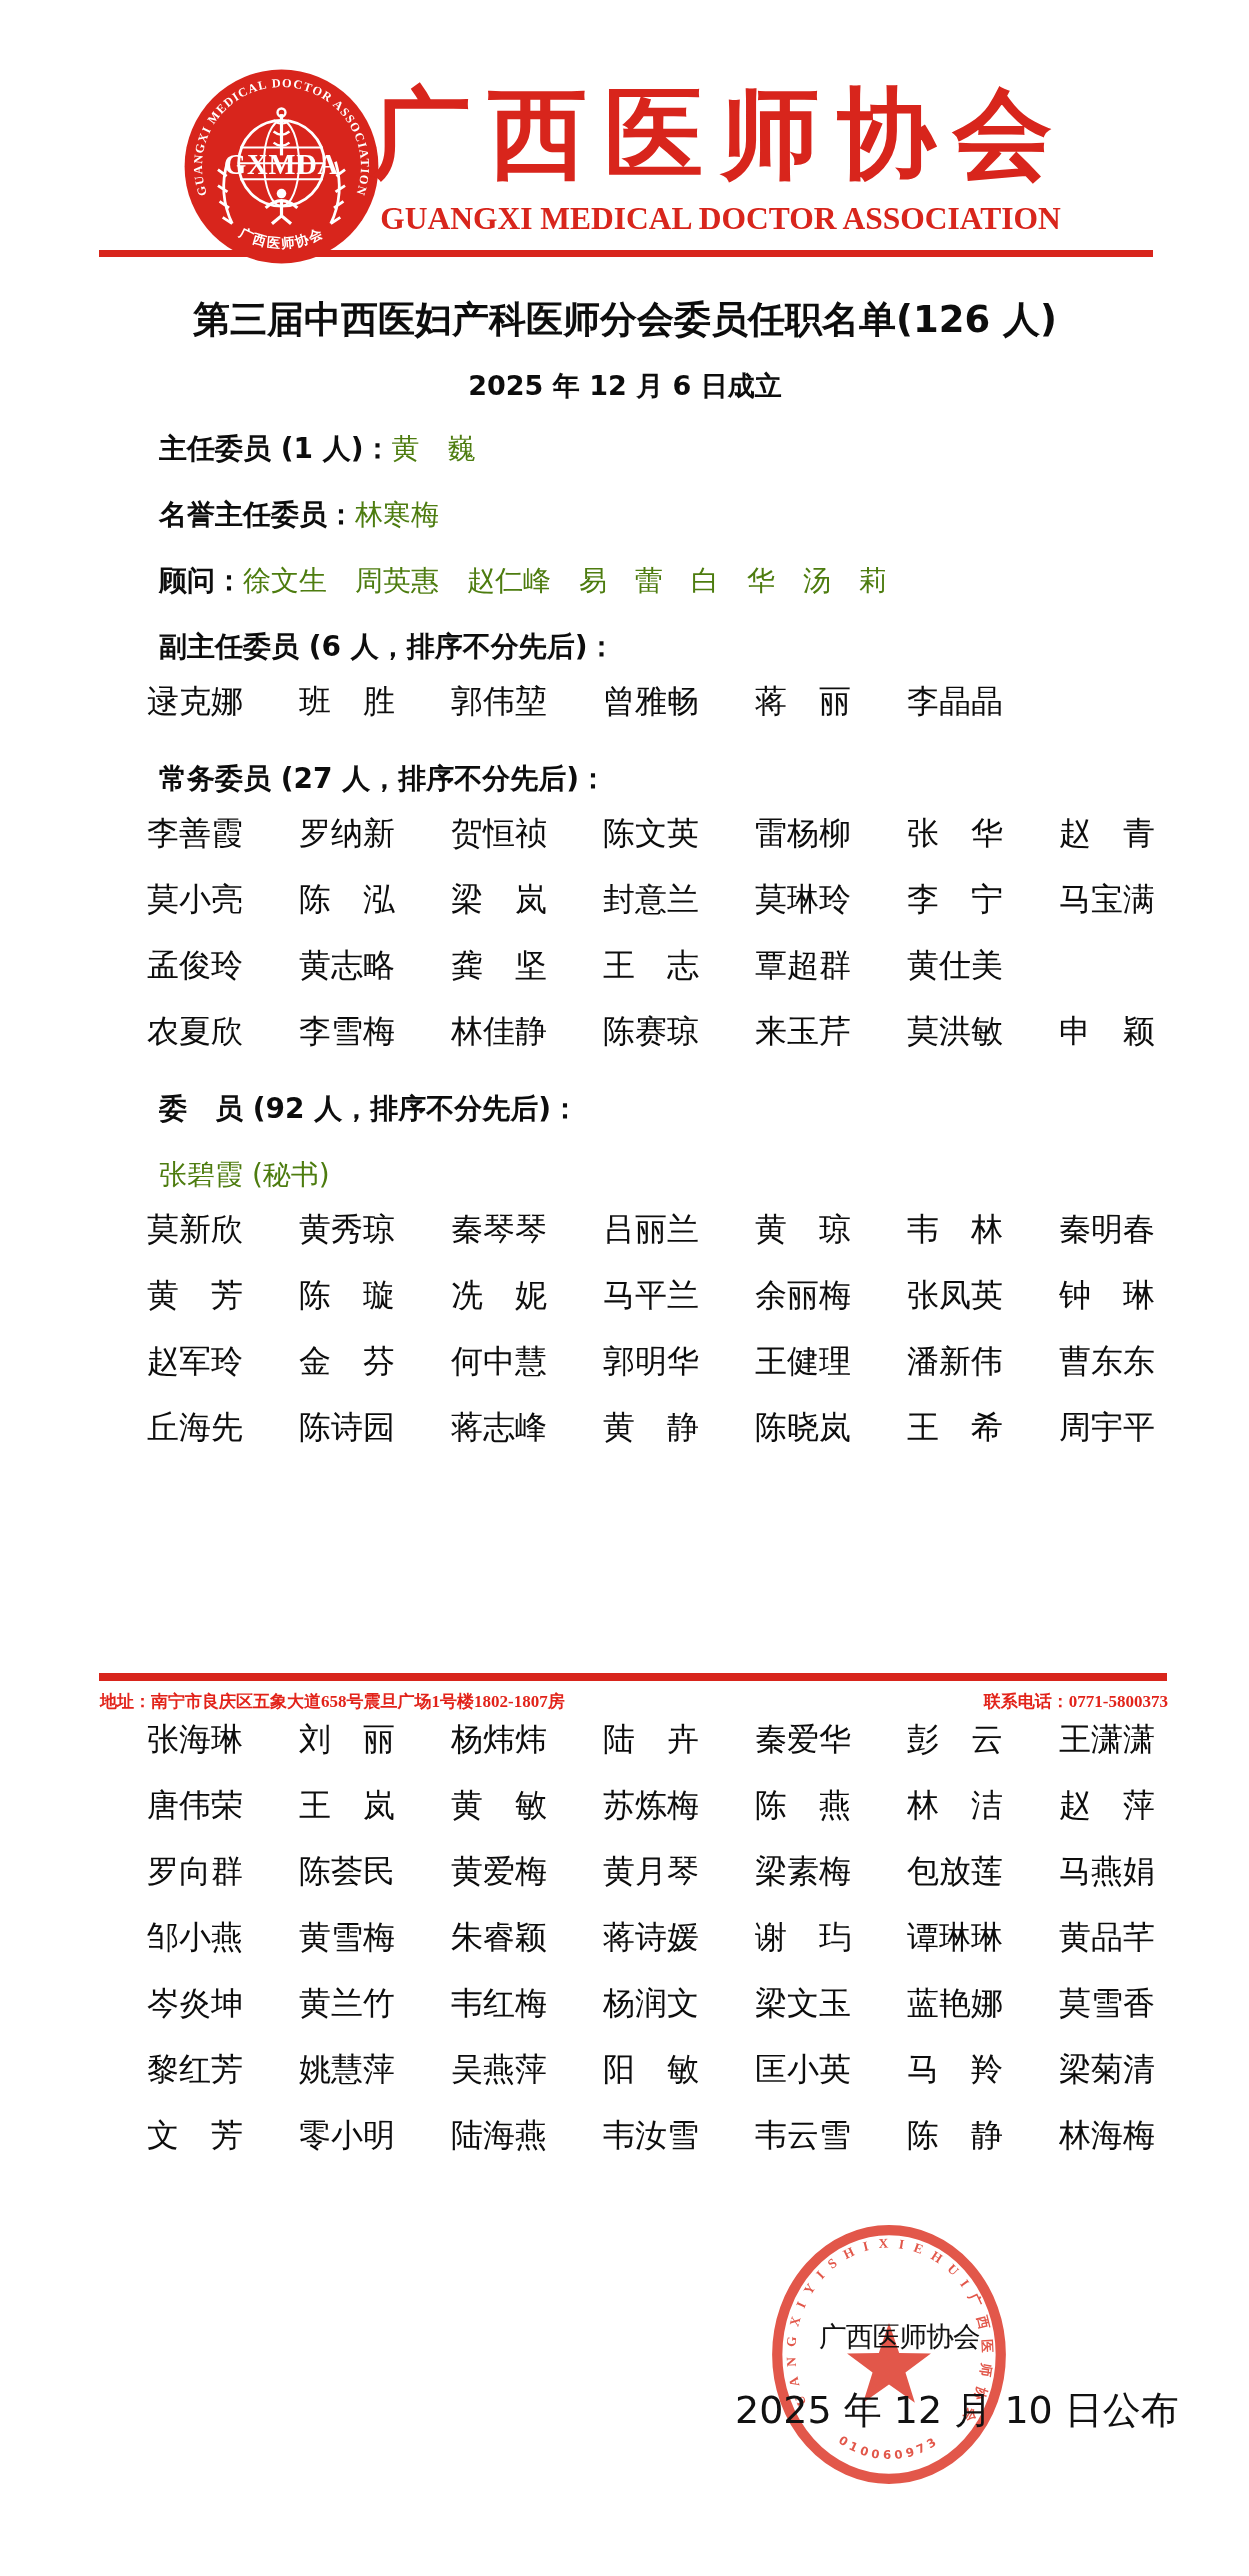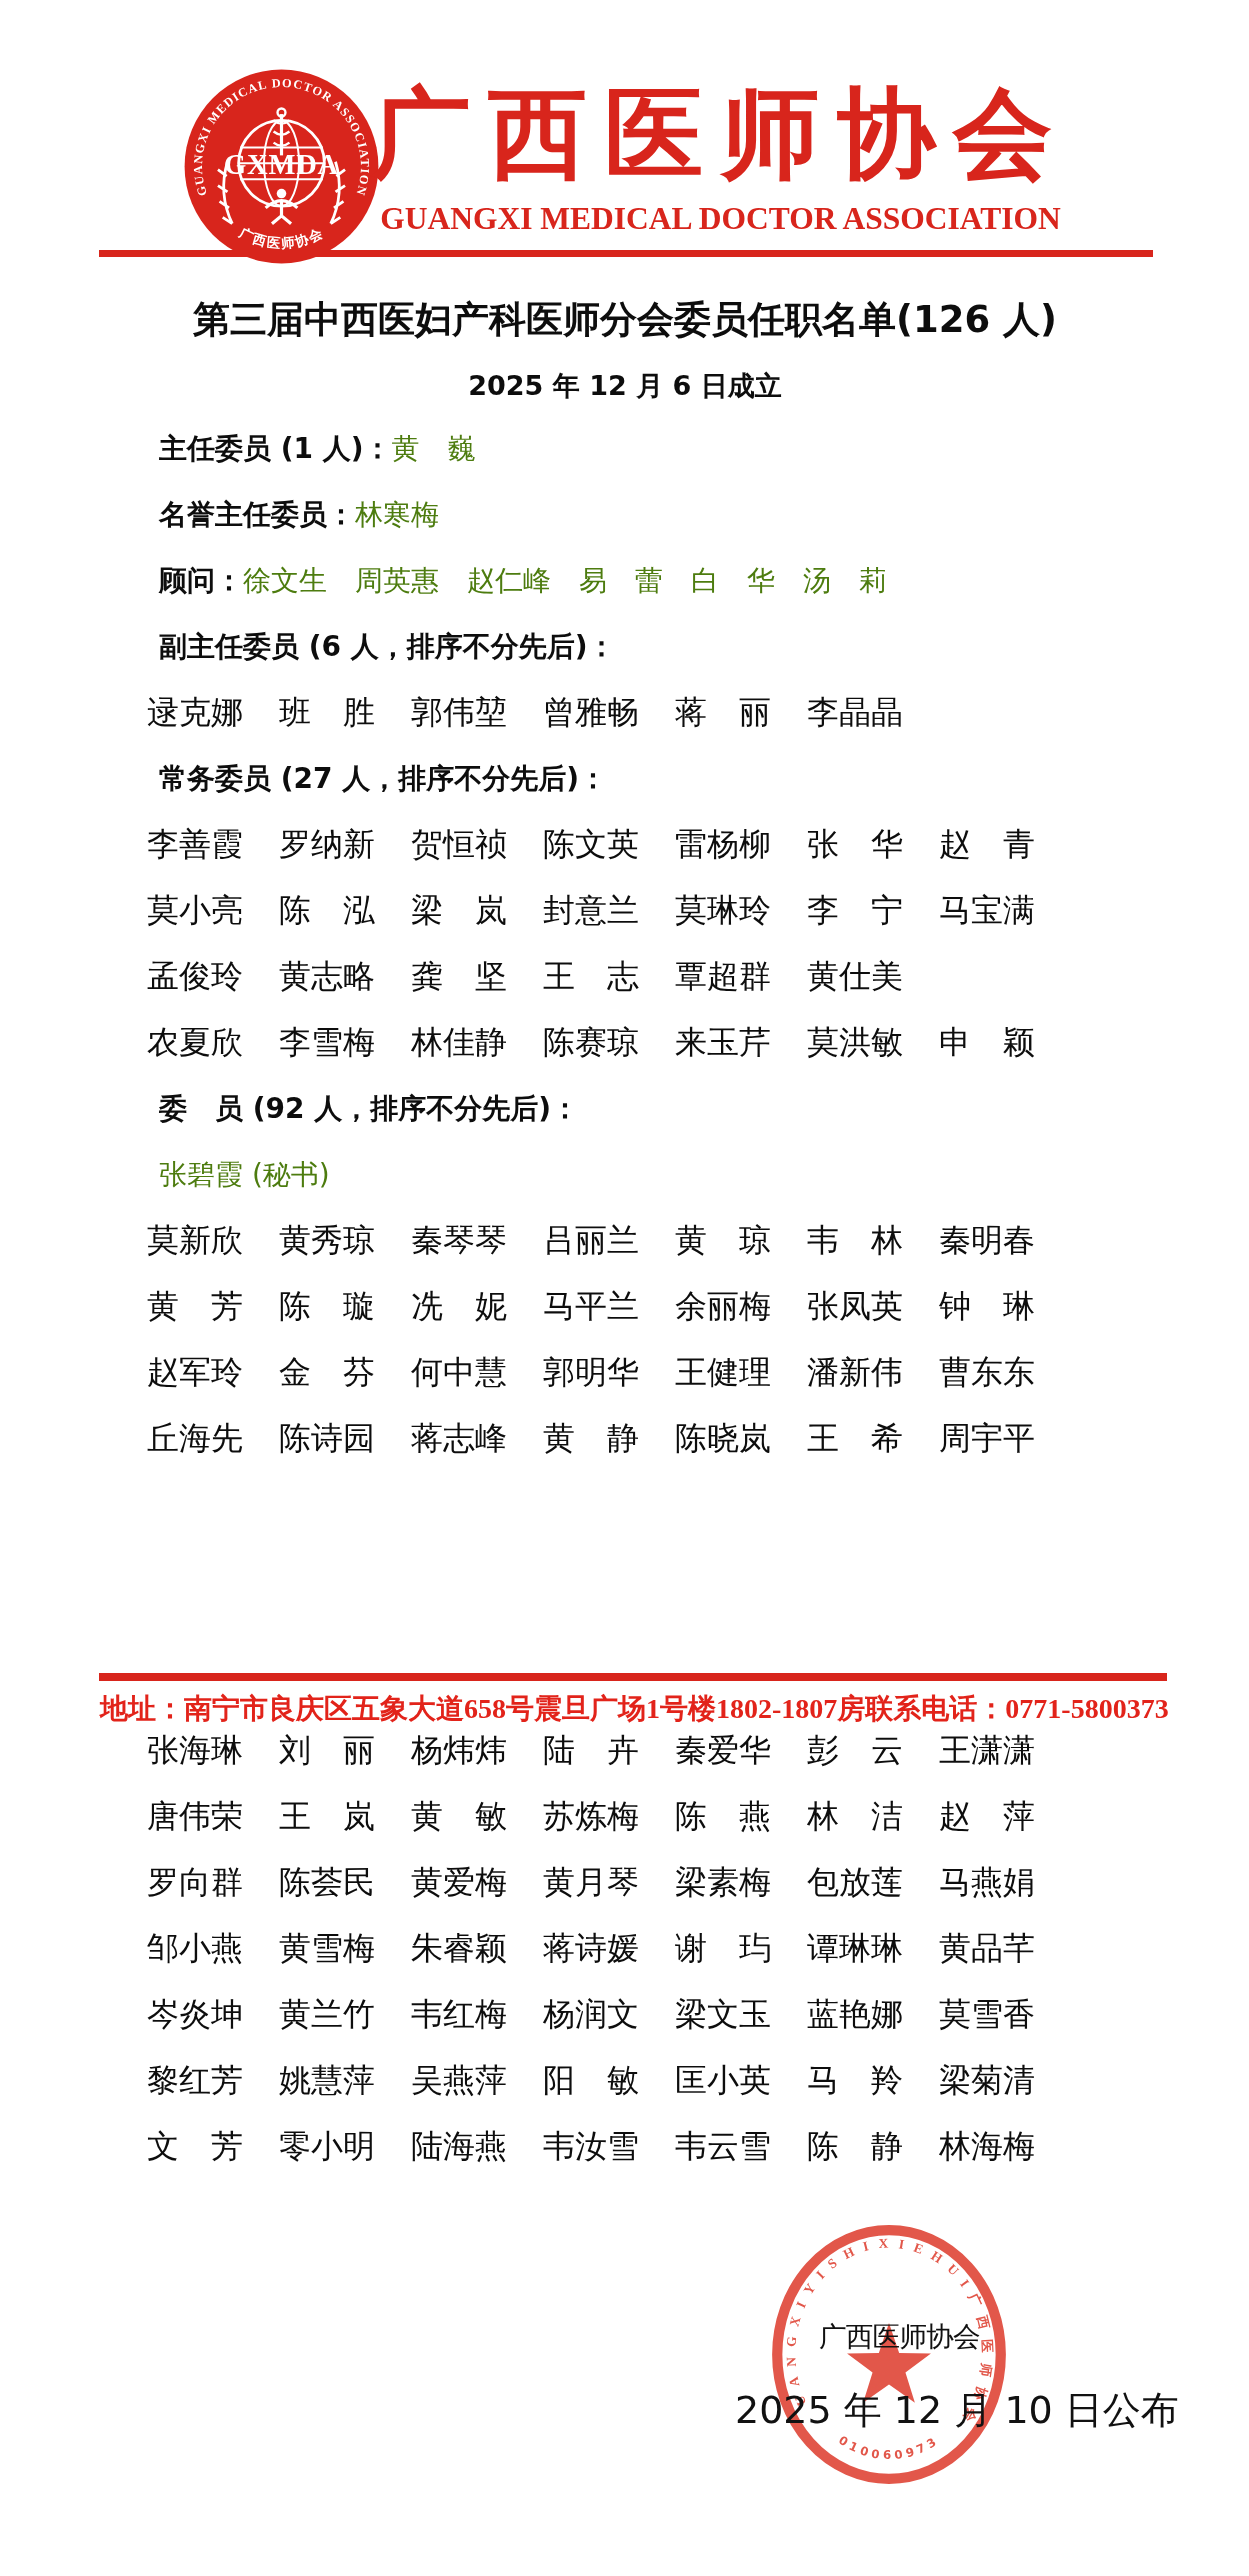--- a/index.html
+++ b/index.html
@@ -37,29 +37,29 @@
   .doc-date{
     position:absolute;left:0;top:364px;width:100%;
     text-align:center;font-weight:bold;font-size:27px;line-height:44px;color:#0d0d0d;
   }
   
   .body1{position:absolute;left:147px;top:416px;width:1016px;}
   .body2{position:absolute;left:147px;top:1718px;width:1016px;}
   .line{height:66px;display:flex;align-items:center;font-size:28px;white-space:pre;margin-left:12px;}
   .lbl{font-weight:bold;color:#0d0d0d;}
   .val{font-weight:normal;color:#4d7c0f;}
-  .name-row{height:66px;display:flex;align-items:center;}
+  .name-row{height:66px;display:flex;align-items:flex-start;gap:20px;}
   .name{flex:0 0 132px;width:132px;font-size:32px;color:#0d0d0d;white-space:pre;}
   
   .page-rule{position:absolute;left:99px;top:1673px;width:1068px;height:7.9px;background:#d8251c;}
   .addr-line{
     position:absolute;left:100px;top:1690px;width:1068px;
     display:flex;justify-content:space-between;align-items:center;
     font-family:"Liberation Serif","DejaVu Serif",serif;
-    font-weight:bold;font-size:28px;color:#e2231a;white-space:nowrap;
+    font-weight:bold;font-size:17px;color:#e2231a;white-space:nowrap;
   }
   
   .stamp-svg{position:absolute;left:767px;top:2219px;width:244px;height:271px;}
   .stamp-org{
     position:absolute;left:819px;top:2318px;
     font-size:27.6px;letter-spacing:-0.8px;color:#111111;white-space:nowrap;
   }
   .stamp-date{
     position:absolute;left:735px;top:2385px;
     font-size:38px;color:#111111;white-space:nowrap;

